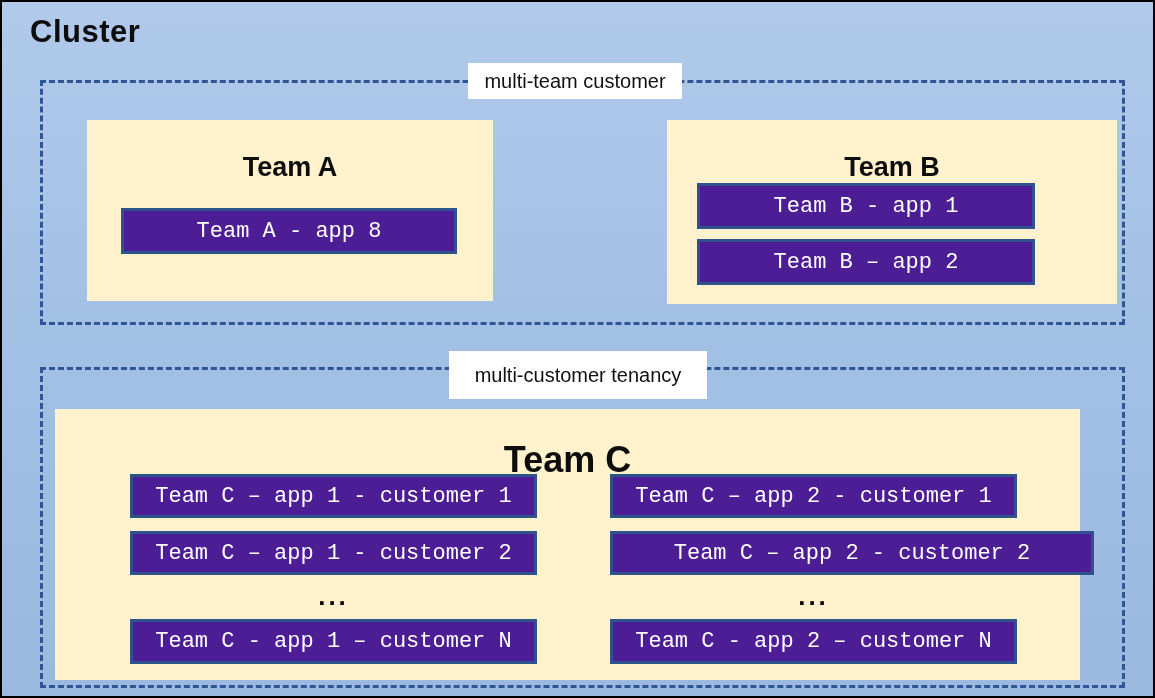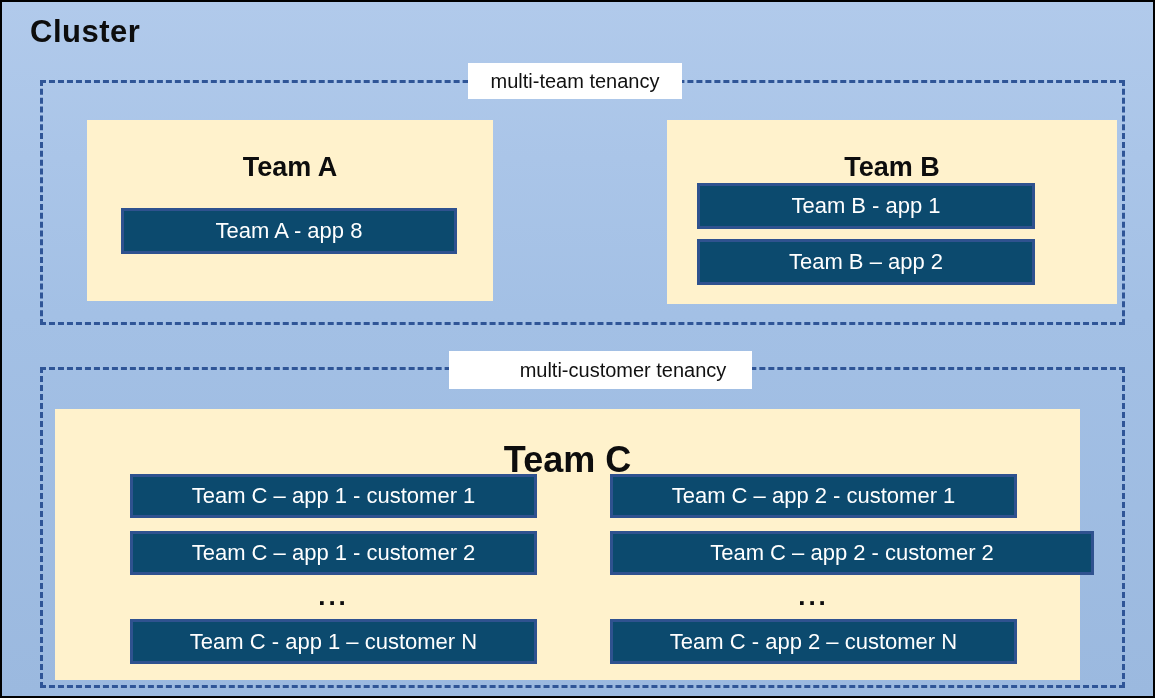--- a/index.html
+++ b/index.html
@@ -43,26 +43,27 @@
     text-align: center;
     font-weight: bold;
     color: #0d0d0d;
     margin-top: 20px;
   }
   .team-title.ab { font-size: 27px; padding-top: 12px; }
   .team-title.c  { font-size: 36px; padding-top: 10px; }
   .app-box {
     position: absolute;
     box-sizing: border-box;
-    background: #0c4a6e;
+    background: #4c1d95;
     border: 3px solid #2F528F;
     color: #ffffff;
     display: flex; align-items: center; justify-content: center;
     font-size: 22px;
     white-space: nowrap;
+    font-family: Liberation Mono, monospace;
   }
   .col { position: absolute; }
   .ellipsis-row {
     position: absolute;
     width: 100%;
     text-align: center;
     font-weight: bold;
     font-size: 26px;
     letter-spacing: 3px;
     color: #0d0d0d;
@@ -70,35 +71,35 @@
   }
 </style>
 </head>
 <body>
 
 <div class="canvas">
 
   <div class="cluster-title">Cluster</div>
 
   <div class="dashed-box" style="left:38px; top:78px; width:1085px; height:245px;"></div>
-  <div class="region-label" style="left:466px; top:61px; width:214px; height:36px;">multi-team tenancy</div>
+  <div class="region-label" style="left:466px; top:61px; width:214px; height:36px;">multi-team customer</div>
 
   <div class="team-box" style="left:85px; top:118px; width:406px; height:181px;">
     <div class="team-title ab">Team A</div>
     <div class="app-box" style="left:34px; top:88px; width:336px; height:46px;">Team A - app 8</div>
   </div>
 
   <div class="team-box" style="left:665px; top:118px; width:450px; height:184px;">
     <div class="team-title ab">Team B</div>
     <div class="app-box" style="left:30px; top:63px; width:338px; height:46px;">Team B - app 1</div>
     <div class="app-box" style="left:30px; top:119px; width:338px; height:46px;">Team B – app 2</div>
   </div>
 
   <div class="dashed-box" style="left:38px; top:365px; width:1085px; height:321px;"></div>
-  <div class="region-label" style="left:447px; top:349px; width:258px; height:38px;padding-left:45px;">multi-customer tenancy</div>
+  <div class="region-label" style="left:447px; top:349px; width:258px; height:48px;">multi-customer tenancy</div>
 
   <div class="team-box" style="left:53px; top:407px; width:1025px; height:271px;">
     <div class="team-title c">Team C</div>
 
     <div class="col" style="left:75px; top:65px; width:407px; height:192px;">
       <div class="app-box" style="left:0; top:0; width:407px; height:44px;">Team C – app 1 - customer 1</div>
       <div class="app-box" style="left:0; top:57px; width:407px; height:44px;">Team C – app 1 - customer 2</div>
       <div class="ellipsis-row" style="top:110px;">...</div>
       <div class="app-box" style="left:0; top:145px; width:407px; height:45px;">Team C - app 1 – customer N</div>
     </div>

